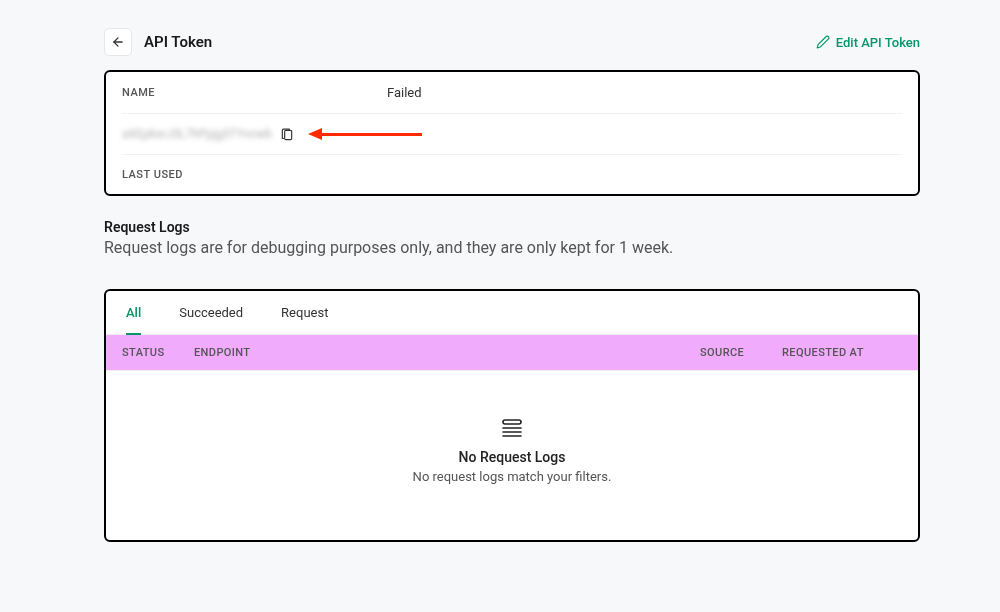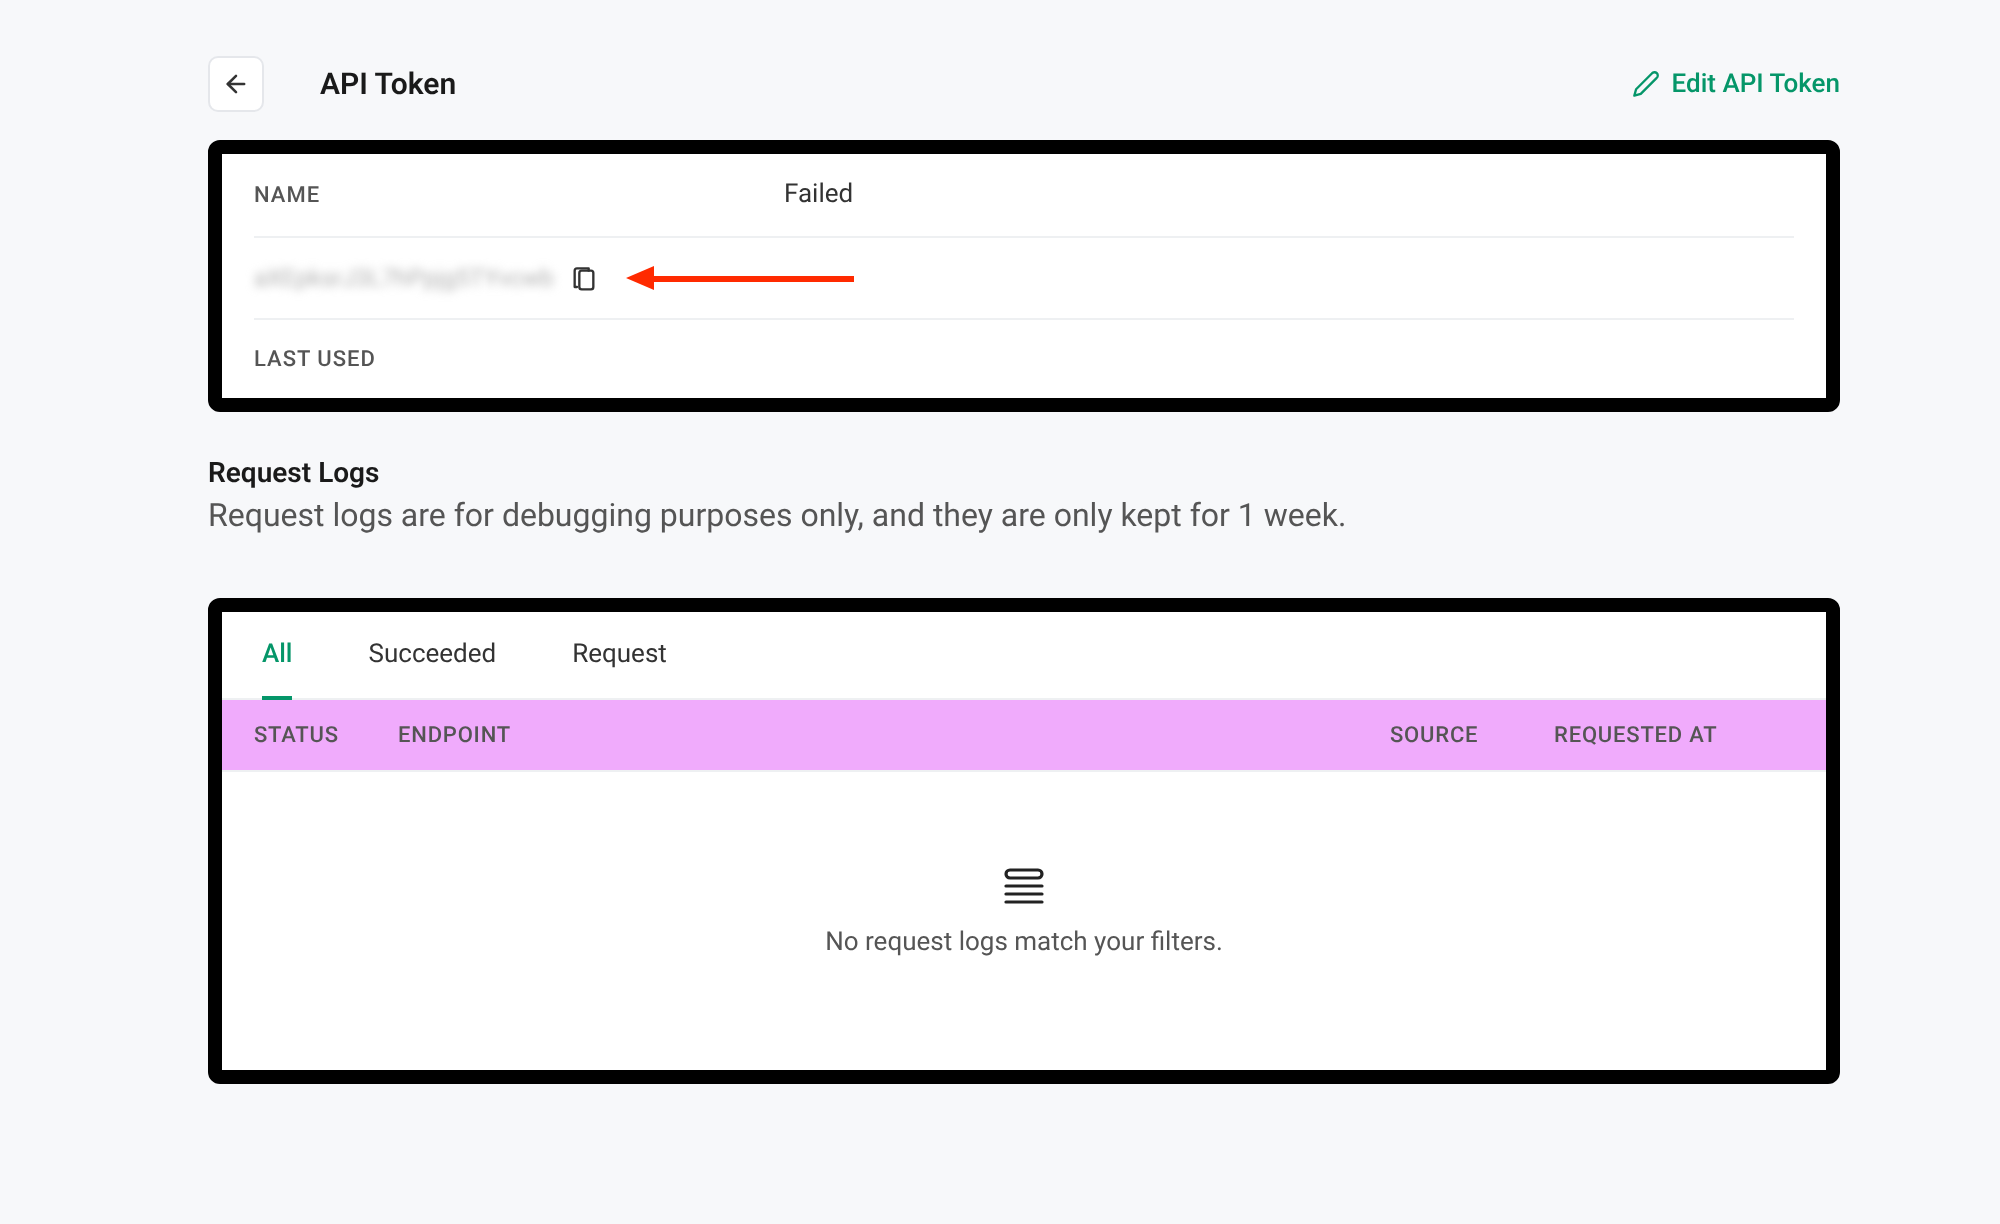--- a/index.html
+++ b/index.html
@@ -20,21 +20,21 @@
     }
     .header {
       display: flex;
       align-items: center;
       justify-content: space-between;
       margin-bottom: 14px;
     }
     .header-left {
       display: flex;
       align-items: center;
-      gap: 28px;
+      gap: 12px;
     }
     .back-btn {
       width: 28px;
       height: 28px;
       border: 1px solid #e5e7eb;
       border-radius: 5px;
       background: #fff;
       display: flex;
       align-items: center;
       justify-content: center;
@@ -60,21 +60,21 @@
       text-decoration: none;
       cursor: pointer;
     }
     .edit-link svg {
       width: 14px;
       height: 14px;
       stroke: #059669;
     }
     .card {
       background: #fff;
-      border: 7px solid #000000;
+      border: 2px solid #000000;
       border-radius: 6px;
     }
     .details-card {
       padding: 0 16px;
     }
     .detail-row {
       display: flex;
       align-items: center;
       padding: 13px 0;
       border-bottom: 1px solid #eef0f2;
@@ -257,16 +257,17 @@
     </div>
     <div class="empty-state">
       <div class="empty-icon">
         <svg width="20" height="18" viewBox="0 0 20 18" fill="none" stroke="#222" stroke-width="1.6" stroke-linecap="round">
           <rect x="1" y="1" width="18" height="4" rx="2"></rect>
           <line x1="1" y1="9" x2="19" y2="9"></line>
           <line x1="1" y1="13" x2="19" y2="13"></line>
           <line x1="1" y1="17" x2="19" y2="17"></line>
         </svg>
       </div>
+      <div class="empty-title">No Request Logs</div>
       <div class="empty-desc">No request logs match your filters.</div>
     </div>
   </div>
 </div>
 
 </body></html>

